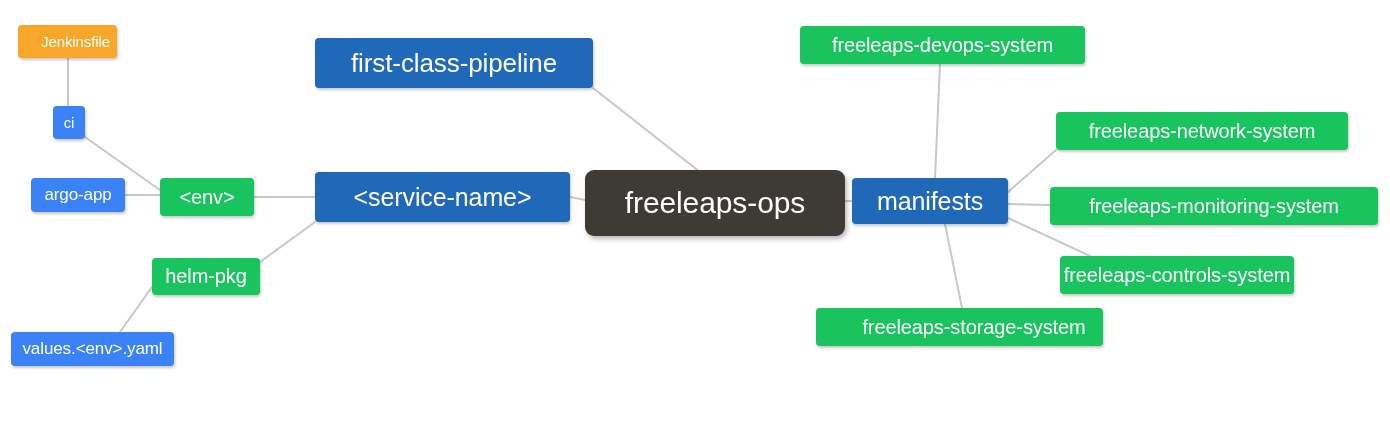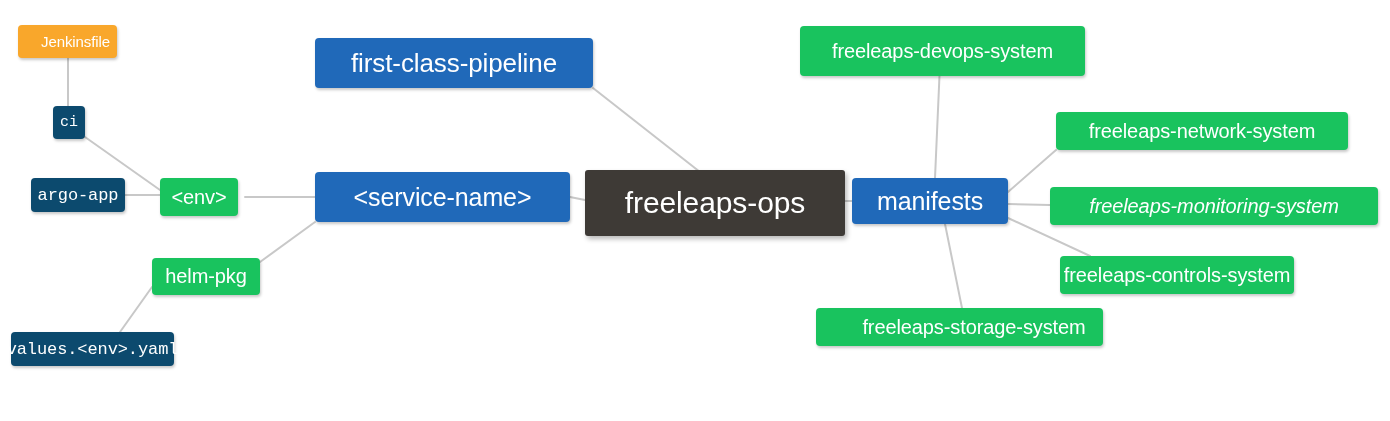--- a/index.html
+++ b/index.html
@@ -33,28 +33,28 @@
     display: flex;
     align-items: center;
     justify-content: center;
     color: #ffffff;
     white-space: nowrap;
     border-radius: 4px;
     box-shadow: 1px 2px 3px rgba(0,0,0,0.22);
     letter-spacing: -0.1px;
   }
   .node.root {
-    border-radius: 3px;
+    border-radius: 9px;
     box-shadow: 2px 3px 5px rgba(0,0,0,0.28);
   }
   .n-root   { background: #3e3a36; }
   .n-blue   { background: #2069b9; }
   .n-green  { background: #19c35e; }
   .n-orange { background: #f9a72b; padding-left: 16px; }
-  .n-red    { background: #0c4a6e; font-family: Liberation Mono, monospace; }
+  .n-red    { background: #3b82f6; }
 </style>
 </head>
 <body>
 
 <div id="mindmap">
   <svg id="edge-layer" viewBox="0 0 1390 421" xmlns="http://www.w3.org/2000/svg">
       <line x1="585" y1="200" x2="570" y2="197" stroke="#c8c8c8" stroke-width="2" stroke-linecap="round"></line>
       <line x1="845" y1="201" x2="852" y2="201" stroke="#c8c8c8" stroke-width="2" stroke-linecap="round"></line>
       <line x1="593" y1="88" x2="700" y2="172" stroke="#c8c8c8" stroke-width="2" stroke-linecap="round"></line>
       <line x1="315" y1="197" x2="245" y2="197" stroke="#c8c8c8" stroke-width="2" stroke-linecap="round"></line>
@@ -75,45 +75,45 @@
       </div>
       <div class="node n-blue" style="left: 315px; top: 172px; width: 255px; height: 50px; font-size: 25px;">
         <span>&lt;service-name&gt;</span>
       </div>
       <div class="node n-blue" style="left: 315px; top: 38px; width: 278px; height: 50px; font-size: 26px;">
         <span>first-class-pipeline</span>
       </div>
       <div class="node n-blue" style="left: 852px; top: 178px; width: 156px; height: 46px; font-size: 25px;">
         <span>manifests</span>
       </div>
-      <div class="node n-green" style="left: 160px; top: 178px; width: 78px; height: 38px; font-size: 20px;">
+      <div class="node n-green" style="left: 160px; top: 178px; width: 94px; height: 38px; font-size: 20px;">
         <span>&lt;env&gt;</span>
       </div>
       <div class="node n-green" style="left: 152px; top: 258px; width: 108px; height: 37px; font-size: 20px;">
         <span>helm-pkg</span>
       </div>
       <div class="node n-red" style="left: 53px; top: 106px; width: 32px; height: 33px; font-size: 15px;">
         <span>ci</span>
       </div>
       <div class="node n-red" style="left: 31px; top: 178px; width: 94px; height: 34px; font-size: 17px;">
         <span>argo-app</span>
       </div>
       <div class="node n-orange" style="left: 18px; top: 25px; width: 99px; height: 33px; font-size: 15px;">
         <span>Jenkinsfile</span>
       </div>
       <div class="node n-red" style="left: 11px; top: 332px; width: 163px; height: 34px; font-size: 17px;">
         <span>values.&lt;env&gt;.yaml</span>
       </div>
-      <div class="node n-green" style="left: 800px; top: 26px; width: 285px; height: 50px; font-size: 20px;">
+      <div class="node n-green" style="left: 800px; top: 26px; width: 285px; height: 38px; font-size: 20px;">
         <span>freeleaps-devops-system</span>
       </div>
       <div class="node n-green" style="left: 1056px; top: 112px; width: 292px; height: 38px; font-size: 20px;">
         <span>freeleaps-network-system</span>
       </div>
-      <div class="node n-green" style="left: 1050px; top: 187px; width: 328px; height: 38px; font-size: 20px; font-style: italic;">
+      <div class="node n-green" style="left: 1050px; top: 187px; width: 328px; height: 38px; font-size: 20px;">
         <span>freeleaps-monitoring-system</span>
       </div>
       <div class="node n-green" style="left: 1060px; top: 256px; width: 234px; height: 38px; font-size: 20px;">
         <span>freeleaps-controls-system</span>
       </div>
       <div class="node n-green" style="left: 816px; top: 308px; width: 287px; height: 38px; font-size: 20px; padding-left: 29px;">
         <span>freeleaps-storage-system</span>
       </div>
     </div>
 </div>

